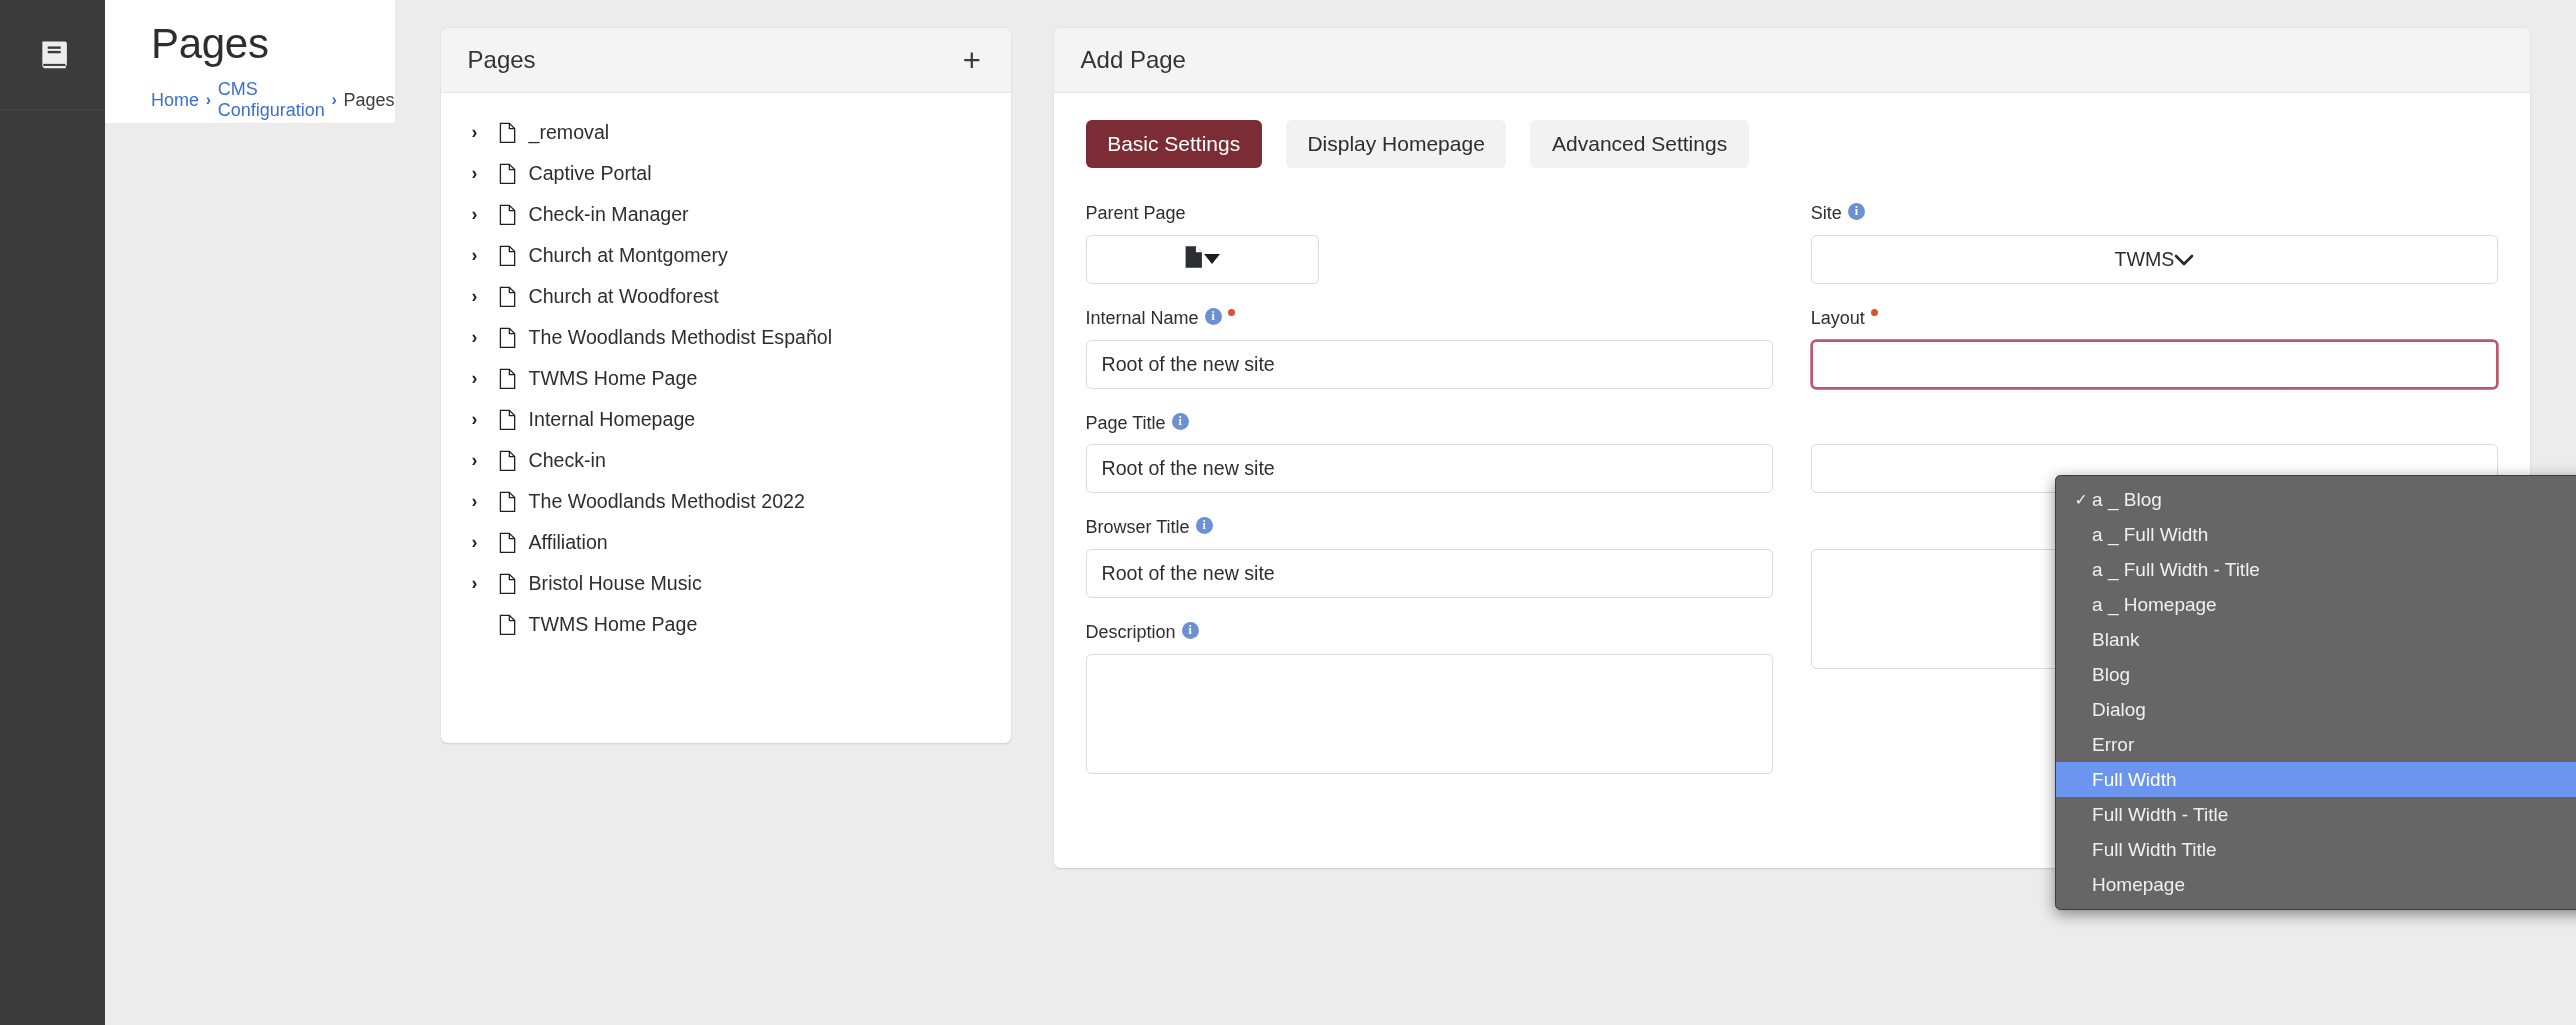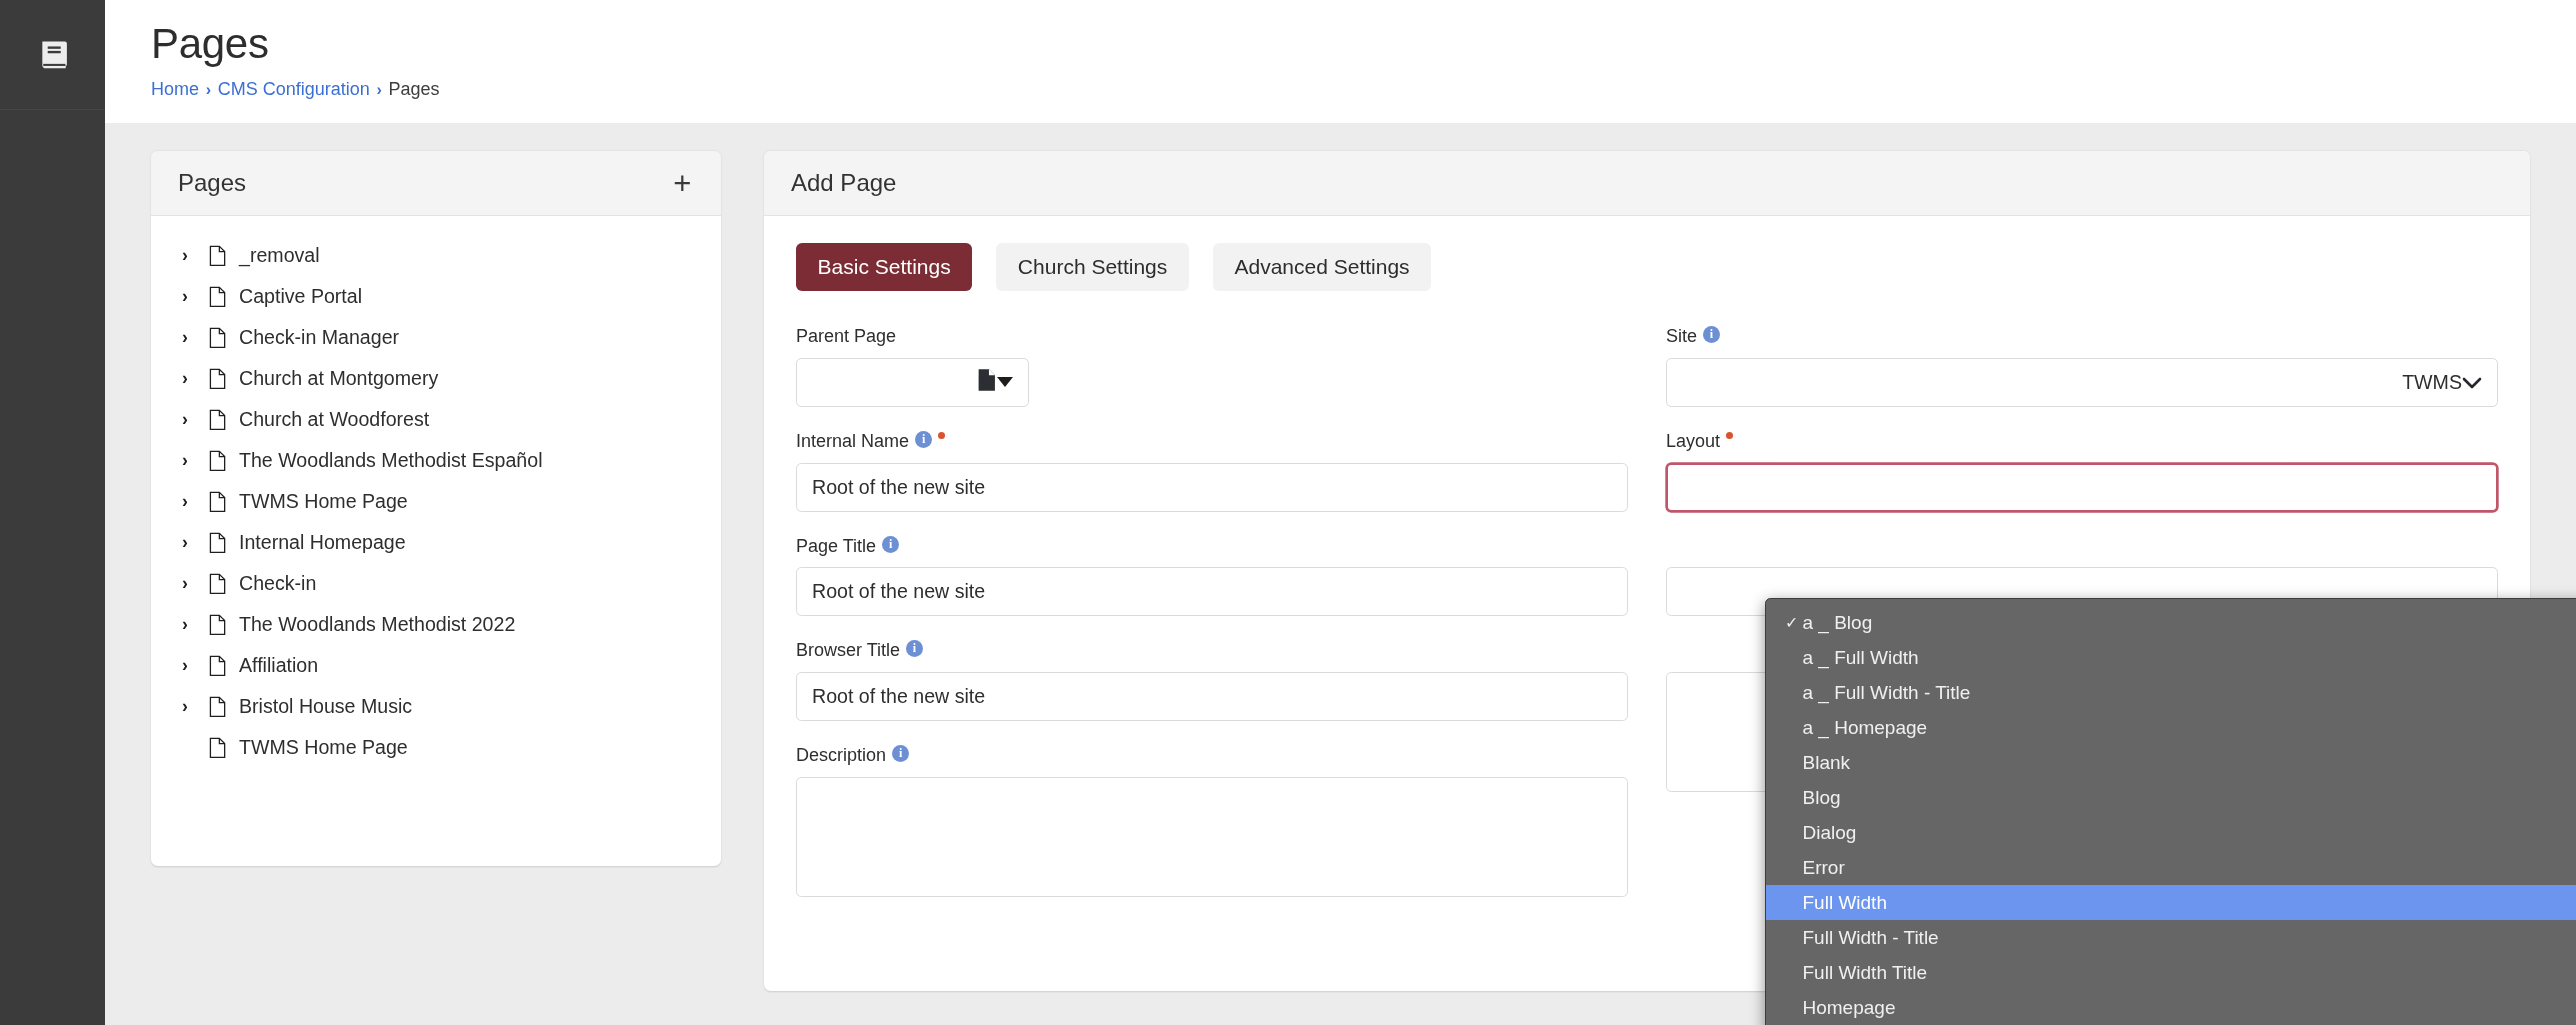--- a/index.html
+++ b/index.html
@@ -39,21 +39,21 @@
     cursor: pointer;
   }
   .rail-item.active { background: #4b4b4b; }
   .rail-item svg { display: block; }
   .rail-icon-fill { fill: #ededed; }
 
   
   .body-col {
     flex: 1 1 auto;
     display: flex;
-    flex-direction: column;
+    flex-direction: row;
     min-width: 0;
   }
 
   .topbar {
     background: #ffffff;
     height: 123px;
     flex: 0 0 123px;
     padding: 20px 0 0 46px;
   }
   .page-title {
@@ -257,21 +257,21 @@
   }
 
   .select-box {
     width: 100%;
     height: 49px;
     border: 0.7px solid #dadada;
     border-radius: 5.4px;
     background: #ffffff;
     display: flex;
     align-items: center;
-    justify-content: flex-end;
+    justify-content: center;
     padding: 0 15px;
     font-size: 19.6px;
     color: #2e2e2e;
     cursor: pointer;
   }
   .select-box.parent-select { width: 233px; }
   .select-box.invalid {
     border: 2px solid #c0566a;
     box-shadow: 0 0 0 0.7px #c0566a;
   }
@@ -571,21 +571,21 @@
 
       <section class="card form-card">
         <div class="card-head">
           <span class="card-head-title">Add Page</span>
         </div>
 
         <div class="form-body">
 
           <div class="tabs">
             <button class="tab active">Basic Settings</button>
-            <button class="tab">Church Settings</button>
+            <button class="tab">Display Homepage</button>
             <button class="tab">Advanced Settings</button>
           </div>
 
           <div class="grid2">
 
             <div class="col">
 
               <div class="field">
                 <div class="flabel">
                   <span>Parent Page</span>

